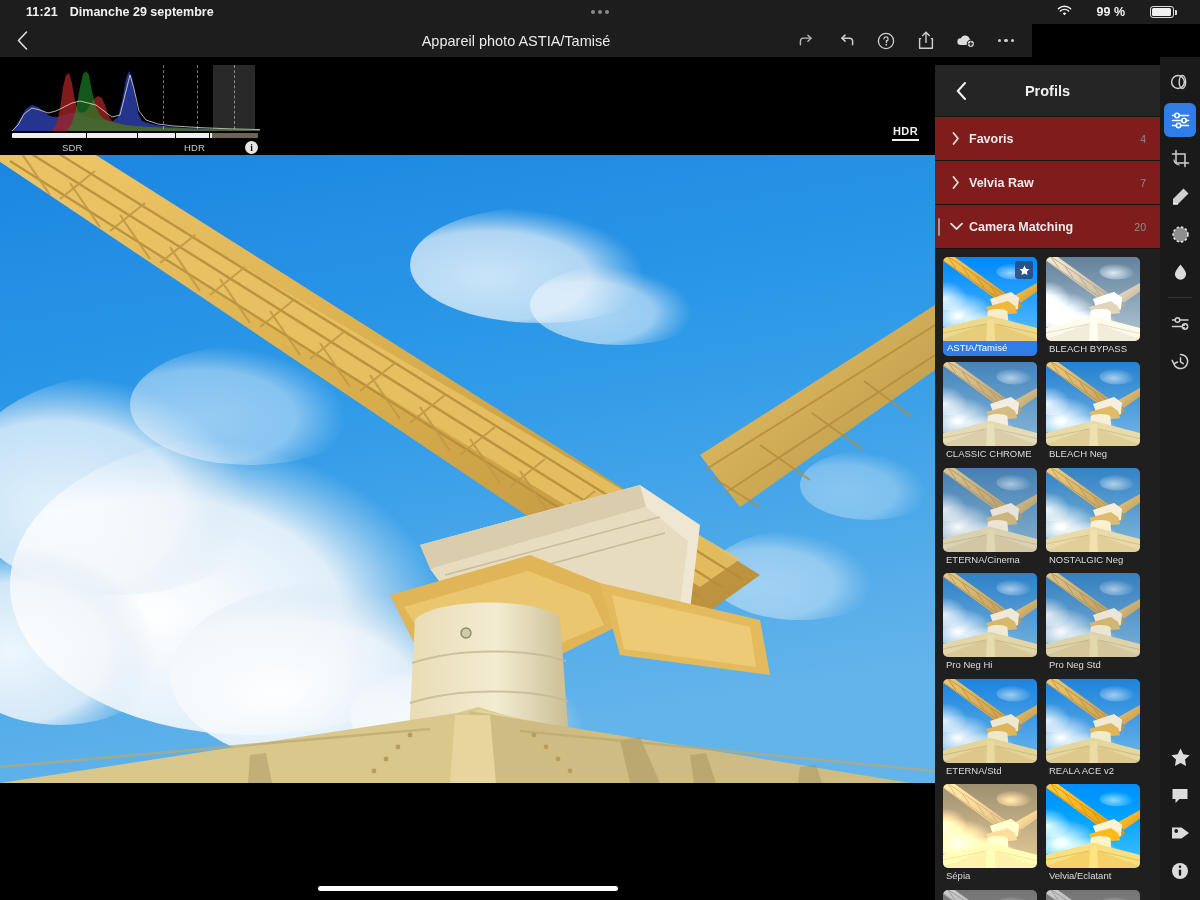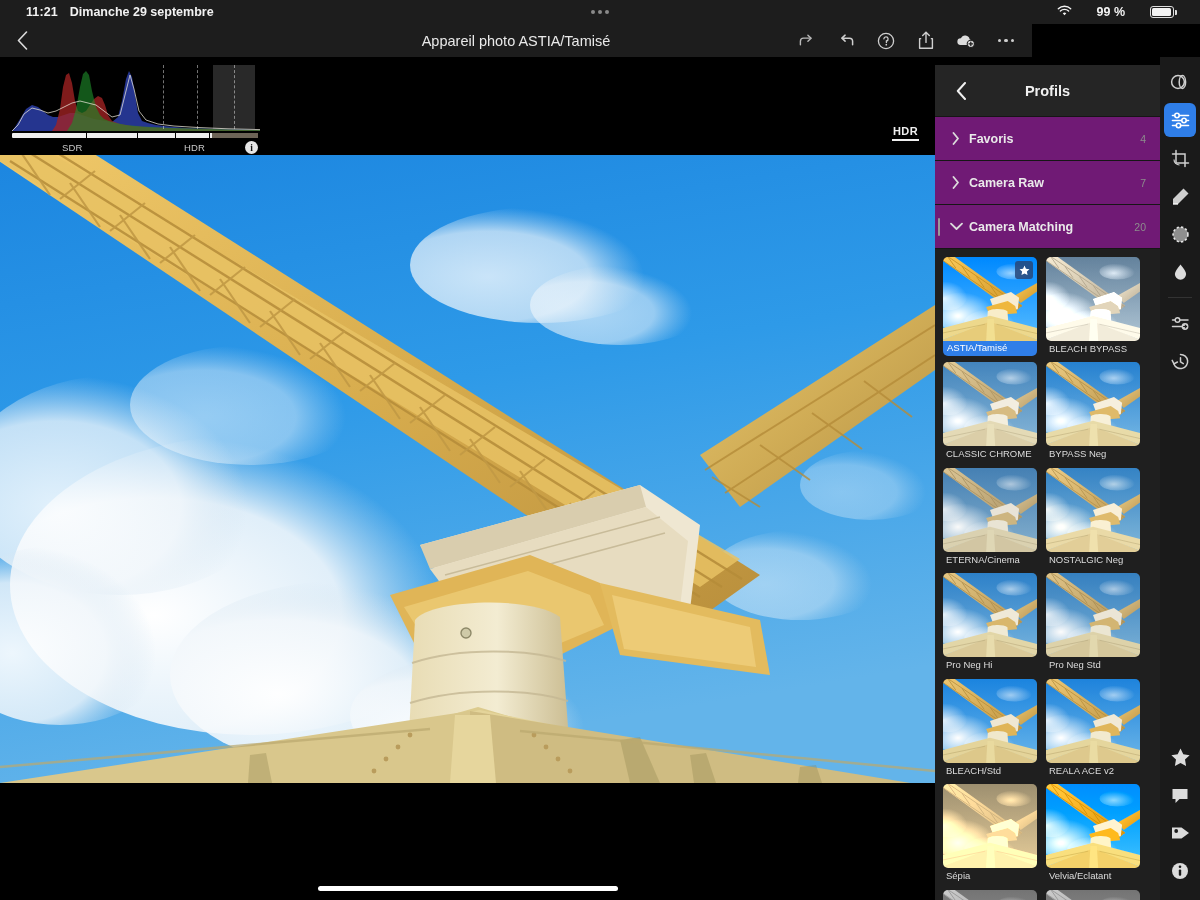--- a/index.html
+++ b/index.html
@@ -51,21 +51,21 @@
     background:#fff; border-radius:3px; }
 
   
   .panel{ position:absolute; left:935px; top:65px; width:225px; height:843px; background:#1f1f1f; overflow:hidden; }
   .panel-head{ height:52px; display:flex; align-items:center; justify-content:center; position:relative;
     background:#252525; border-bottom:1px solid #161616; }
   .panel-head .pback{ position:absolute; left:10px; top:0; height:52px; width:32px; display:flex; align-items:center; justify-content:center; }
   .panel-head .ptitle{ font-size:14.5px; font-weight:700; color:#f0f0f0; }
 
   .grp{ height:44px; display:flex; align-items:center; padding:0 14px 0 8px; border-bottom:1px solid #161616;
-    background:#701a75; position:relative; }
+    background:#7f1d1d; position:relative; }
   .grp .chev{ width:26px; display:flex; align-items:center; justify-content:center; }
   .grp .gname{ font-size:12.5px; font-weight:700; color:#eaeaea; }
   .grp .gcount{ margin-left:auto; font-size:10.5px; color:#8d8d8d; }
   .grp.open:before{ content:""; position:absolute; left:3px; top:13px; width:2px; height:18px; background:#9a9a9a; border-radius:1px; }
 
   .grid{ padding:8px 0 0 8px; display:flex; flex-wrap:wrap; gap:6px 9px; width:225px; }
   .thumb{ width:94px; }
   .thumb .img{ width:94px; height:84px; border-radius:5px; overflow:hidden; position:relative; background:#2a2a2a; }
   .thumb .cap{ font-size:9.5px; color:#dcdcdc; padding:3px 2px 2px 3px; line-height:1.1; white-space:nowrap; overflow:hidden; }
   .thumb.sel .img{ border-radius:5px 5px 0 0; }
@@ -366,21 +366,21 @@
     <span class="gname">Favoris</span>
     <span class="gcount">4</span>
   </div>
 
   <div class="grp">
     <span class="chev">
       <svg width="8" height="13" viewBox="0 0 8 13">
           <path d="M1.5 1 6 6.5 1.5 12" stroke="#dcdcdc" stroke-width="1.8" fill="none" stroke-linecap="round" stroke-linejoin="round"></path>
         </svg>
     </span>
-    <span class="gname">Camera Raw</span>
+    <span class="gname">Velvia Raw</span>
     <span class="gcount">7</span>
   </div>
 
   <div class="grp open">
     <span class="chev">
       <svg width="13" height="9" viewBox="0 0 13 9">
           <path d="M1 1.6 6.5 7 12 1.6" stroke="#dcdcdc" stroke-width="1.8" fill="none" stroke-linecap="round" stroke-linejoin="round"></path>
         </svg>
     </span>
     <span class="gname">Camera Matching</span>
@@ -563,21 +563,21 @@
     <polygon points="138,155 205,136 228,152 234,174 150,182" fill="#e0b557"></polygon>
     <path d="M143,168 C152,160 192,158 204,168 L208,224 C186,234 158,233 140,224 Z" fill="#f0e8cc"></path>
     <polygon points="-5,260 150,196 305,260" fill="#ddc88a"></polygon>
     <polygon points="-5,260 150,200 305,260 305,222 150,182 -5,222" fill="#e4d49a"></polygon>
     <polygon points="142,192 162,192 166,260 138,260" fill="#e9da9f"></polygon>
     <g stroke="#bba96f" stroke-width="3" opacity=".6">
       <line x1="0" y1="236" x2="135" y2="208"></line>
               <line x1="170" y1="208" x2="300" y2="238"></line>
     </g>
   </svg></div>
-        <div class="cap">BYPASS Neg</div>
+        <div class="cap">BLEACH Neg</div>
       </div>
       <div class="thumb">
         <div class="img"><svg width="94" height="84" viewBox="0 0 300 260" preserveAspectRatio="xMidYMid slice" style="filter: saturate(0.6) contrast(0.92) brightness(1.02);">
     <defs>
       <linearGradient id="ms" x1="0" y1="0" x2="0" y2="1">
         <stop offset="0" stop-color="#1b84df"></stop>
                 <stop offset="1" stop-color="#6ab6ea"></stop>
       </linearGradient>
       <radialGradient id="mc" cx="0.4" cy="0.6" r="0.6">
         <stop offset="0" stop-color="#fff"></stop>
@@ -788,21 +788,21 @@
     <polygon points="138,155 205,136 228,152 234,174 150,182" fill="#e0b557"></polygon>
     <path d="M143,168 C152,160 192,158 204,168 L208,224 C186,234 158,233 140,224 Z" fill="#f0e8cc"></path>
     <polygon points="-5,260 150,196 305,260" fill="#ddc88a"></polygon>
     <polygon points="-5,260 150,200 305,260 305,222 150,182 -5,222" fill="#e4d49a"></polygon>
     <polygon points="142,192 162,192 166,260 138,260" fill="#e9da9f"></polygon>
     <g stroke="#bba96f" stroke-width="3" opacity=".6">
       <line x1="0" y1="236" x2="135" y2="208"></line>
               <line x1="170" y1="208" x2="300" y2="238"></line>
     </g>
   </svg></div>
-        <div class="cap">BLEACH/Std</div>
+        <div class="cap">ETERNA/Std</div>
       </div>
       <div class="thumb">
         <div class="img"><svg width="94" height="84" viewBox="0 0 300 260" preserveAspectRatio="xMidYMid slice" style="filter: saturate(0.95) contrast(1.02);">
     <defs>
       <linearGradient id="ms" x1="0" y1="0" x2="0" y2="1">
         <stop offset="0" stop-color="#1b84df"></stop>
                 <stop offset="1" stop-color="#6ab6ea"></stop>
       </linearGradient>
       <radialGradient id="mc" cx="0.4" cy="0.6" r="0.6">
         <stop offset="0" stop-color="#fff"></stop>

